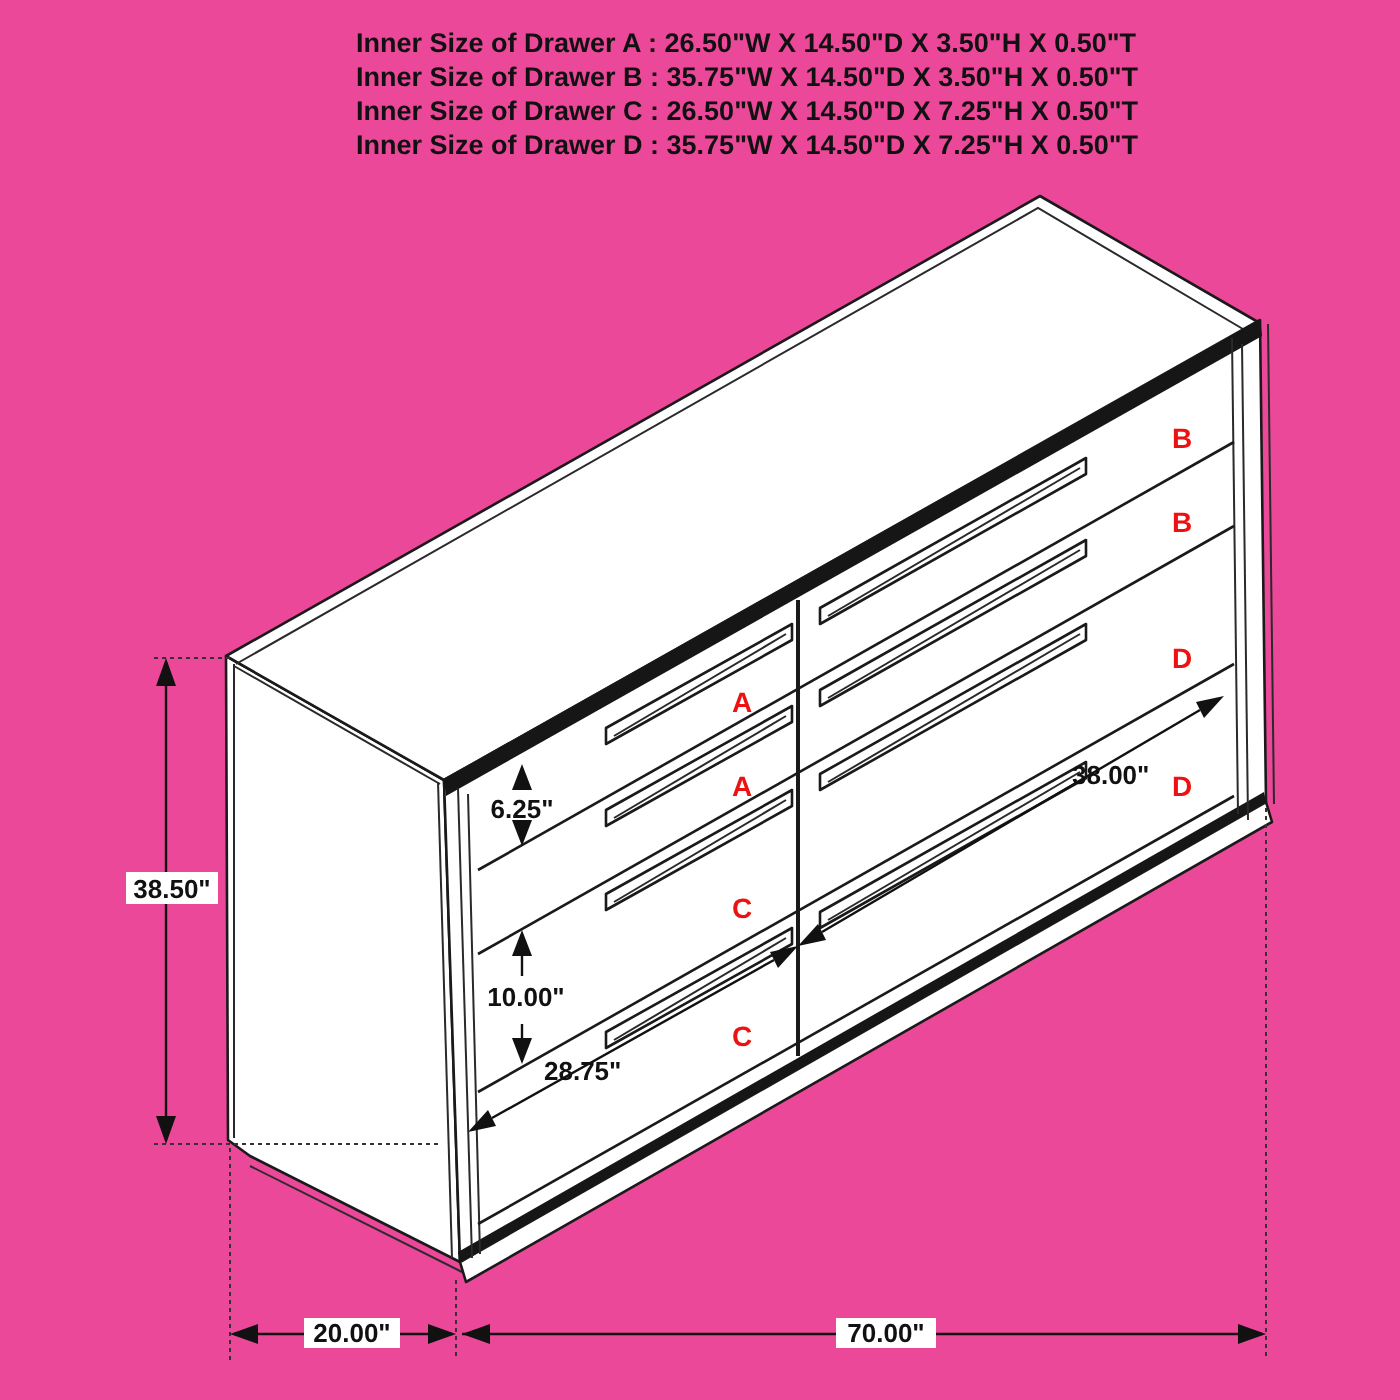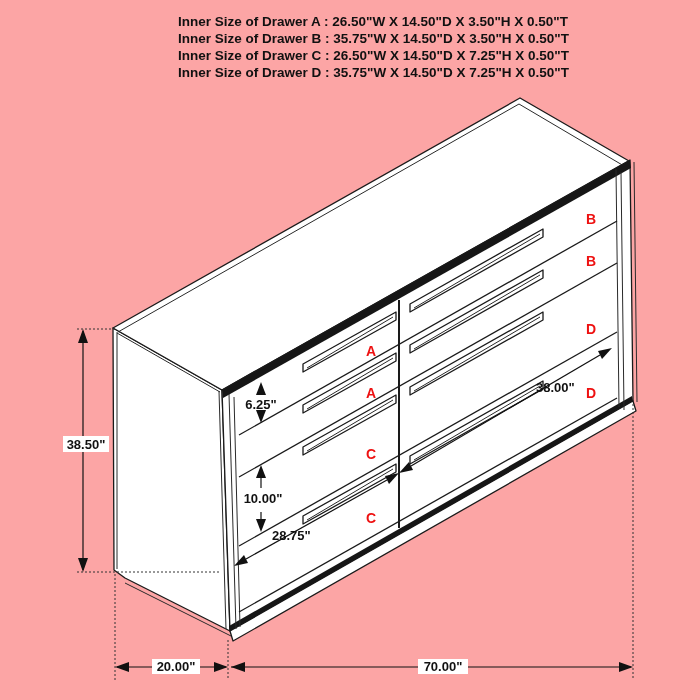--- a/index.html
+++ b/index.html
@@ -1,16 +1,16 @@
 <!DOCTYPE html>
 <html><head>
 <meta charset="utf-8">
 <style>
   html,body{margin:0;padding:0;background:#ffffff;}
-  .stage{position:relative;width:700px;height:700px;background:#fca5a5;overflow:hidden;
+  .stage{position:relative;width:700px;height:700px;background:#ec4899;overflow:hidden;
          font-family:"Liberation Sans",sans-serif;}
   svg{display:block;}
   .spec-line{font:bold 13.5px "Liberation Sans",sans-serif;fill:#111111;}
   .dim-label{font:bold 13px "Liberation Sans",sans-serif;fill:#111111;}
   .drawer-label{font:bold 14px "Liberation Sans",sans-serif;}
   .edge{stroke:#1a1a1a;stroke-width:1.3;fill:none;stroke-linejoin:round;}
   .thin{stroke:#2a2a2a;stroke-width:1;fill:none;}
   .face{fill:#ffffff;stroke:#1a1a1a;stroke-width:1.3;stroke-linejoin:round;}
   .band{fill:#161616;stroke:none;}
   .dimline{stroke:#111111;stroke-width:1.2;fill:none;}

